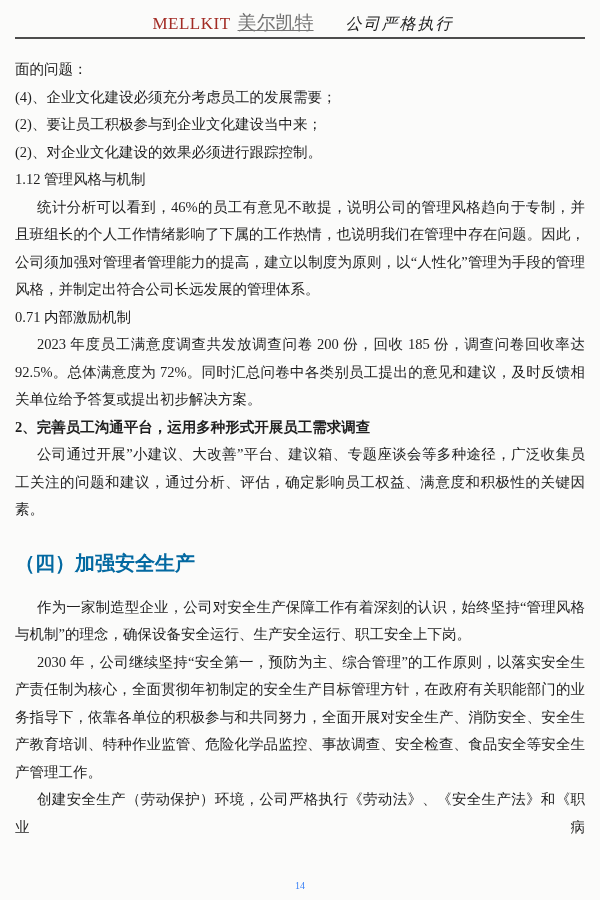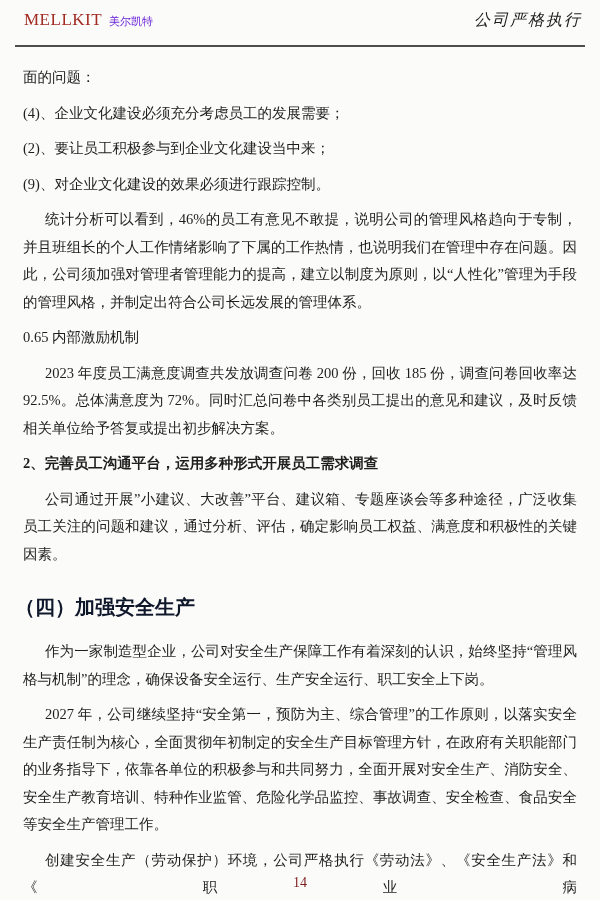--- a/index.html
+++ b/index.html
@@ -10,79 +10,80 @@
     color: #1e1e1e;
     overflow: hidden;
   }
   .page {
     box-sizing: border-box;
     width: 600px; height: 900px;
     padding: 8px 15px 0 15px;
     position: relative;
   }
   .header {
-    display: flex; justify-content: space-between; align-items: baseline;
-    padding: 2px 3px 14px 9px;
+    display: flex; justify-content: center; align-items: baseline;
+    padding: 2px 3px 1px 9px;
     border-bottom: 2px solid #4d4d4d;
     gap: 32px;
   }
   .brand { display: flex; align-items: baseline; gap: 7px; }
   .brand-en { font-size: 17px; color: #a22b24; letter-spacing: 0.5px; }
-  .brand-cn { font-size: 11px; color: #6d28d9; }
+  .brand-cn { font-size: 19px; color: #737373; text-decoration: underline; }
   .doc-title { font-size: 16px; font-style: italic; letter-spacing: 2px; color: #1c1c1c; }
   .content { margin-top: 17px; }
   .content p {
-    margin: 8px;
+    margin: 0;
     font-size: 14.5px;
     line-height: 27.5px;
     text-align: justify;
   }
   .inset { margin-left: 23px; }
   .indent { text-indent: 22px; }
   .bold { font-weight: bold; }
   .section-heading {
     font-family: "Liberation Sans", "DejaVu Sans", sans-serif;
     font-weight: bold;
     font-size: 20px;
     line-height: 26px;
     margin: 26px 0 18px 0;
-    color: #0f172a;
+    color: #0369a1;
   }
   .cut { text-align-last: justify; }
   .footer {
     position: absolute; left: 0; bottom: 9px; width: 100%;
-    text-align: center; font-size: 14px; color: #7f1d1d;
+    text-align: center; font-size: 10px; color: #3b82f6;
   }
 </style>
 </head>
 <body>
 
 <div class="page">
 
   <div class="header">
     <div class="brand">
       <span class="brand-en">MELLKIT</span>
       <span class="brand-cn">美尔凯特</span>
     </div>
     <div class="doc-title">公司严格执行</div>
   </div>
 
   <div class="content">
     <p>面的问题：</p>
     <p class="inset">(4)、企业文化建设必须充分考虑员工的发展需要；</p>
     <p class="inset">(2)、要让员工积极参与到企业文化建设当中来；</p>
-    <p class="inset">(9)、对企业文化建设的效果必须进行跟踪控制。</p>
+    <p class="inset">(2)、对企业文化建设的效果必须进行跟踪控制。</p>
+    <p class="inset">1.12 管理风格与机制</p>
     <p class="indent">统计分析可以看到，46%的员工有意见不敢提，说明公司的管理风格趋向于专制，并且班组长的个人工作情绪影响了下属的工作热情，也说明我们在管理中存在问题。因此，公司须加强对管理者管理能力的提高，建立以制度为原则，以“人性化”管理为手段的管理风格，并制定出符合公司长远发展的管理体系。</p>
-    <p class="inset">0.65 内部激励机制</p>
+    <p class="inset">0.71 内部激励机制</p>
     <p class="indent">2023 年度员工满意度调查共发放调查问卷 200 份，回收 185 份，调查问卷回收率达 92.5%。总体满意度为 72%。同时汇总问卷中各类别员工提出的意见和建议，及时反馈相关单位给予答复或提出初步解决方案。</p>
     <p class="inset bold">2、完善员工沟通平台，运用多种形式开展员工需求调查</p>
     <p class="indent">公司通过开展”小建议、大改善”平台、建议箱、专题座谈会等多种途径，广泛收集员工关注的问题和建议，通过分析、评估，确定影响员工权益、满意度和积极性的关键因素。</p>
     <h2 class="section-heading">（四）加强安全生产</h2>
     <p class="indent">作为一家制造型企业，公司对安全生产保障工作有着深刻的认识，始终坚持“管理风格与机制”的理念，确保设备安全运行、生产安全运行、职工安全上下岗。</p>
-    <p class="indent">2027 年，公司继续坚持“安全第一，预防为主、综合管理”的工作原则，以落实安全生产责任制为核心，全面贯彻年初制定的安全生产目标管理方针，在政府有关职能部门的业务指导下，依靠各单位的积极参与和共同努力，全面开展对安全生产、消防安全、安全生产教育培训、特种作业监管、危险化学品监控、事故调查、安全检查、食品安全等安全生产管理工作。</p>
+    <p class="indent">2030 年，公司继续坚持“安全第一，预防为主、综合管理”的工作原则，以落实安全生产责任制为核心，全面贯彻年初制定的安全生产目标管理方针，在政府有关职能部门的业务指导下，依靠各单位的积极参与和共同努力，全面开展对安全生产、消防安全、安全生产教育培训、特种作业监管、危险化学品监控、事故调查、安全检查、食品安全等安全生产管理工作。</p>
     <p class="indent cut">创建安全生产（劳动保护）环境，公司严格执行《劳动法》、《安全生产法》和《职业病</p>
   </div>
 
   <div class="footer">
     <span>14</span>
   </div>
 
 </div>
 
 </body></html>

